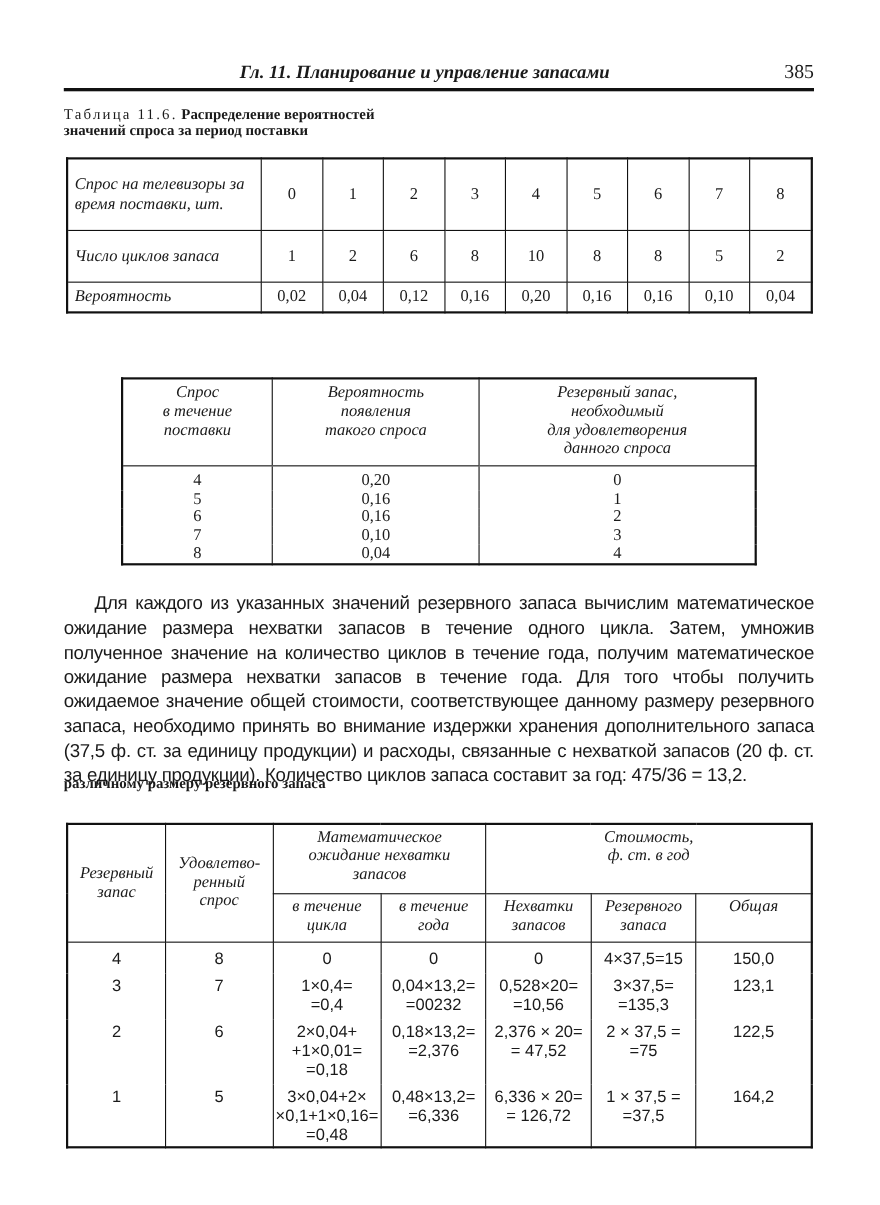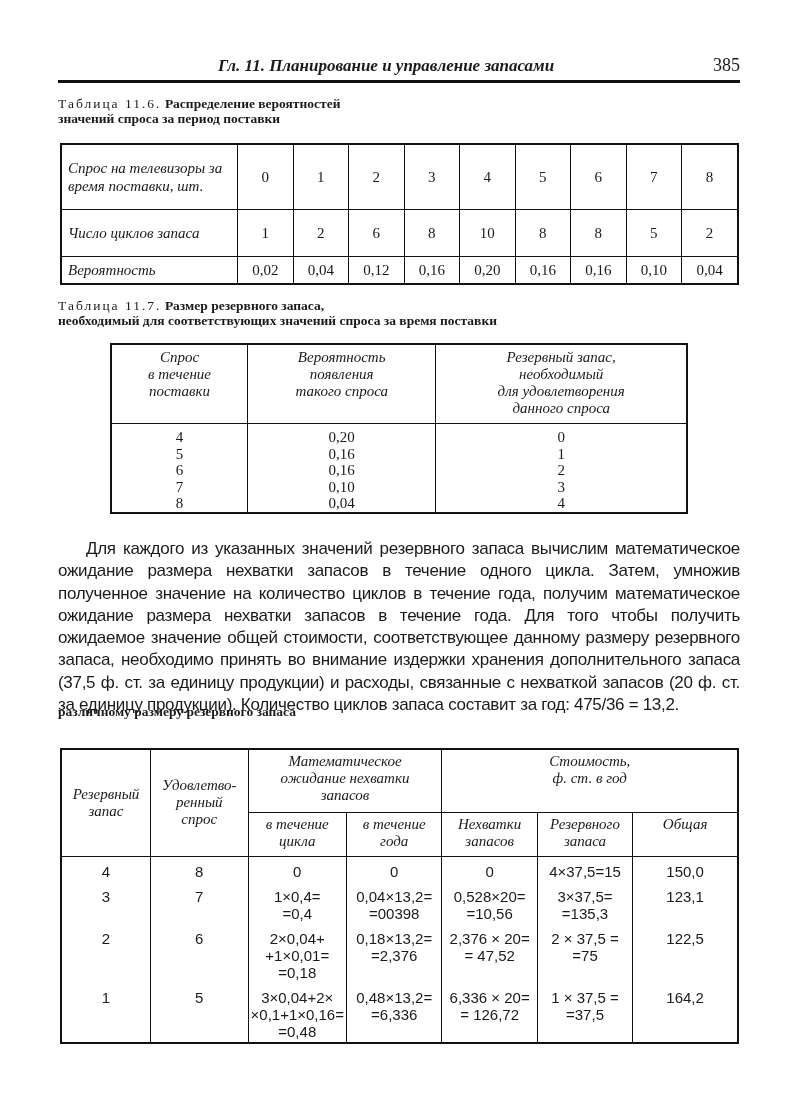--- a/index.html
+++ b/index.html
@@ -91,24 +91,20 @@
           <td>0,16</td>
           <td>0,20</td>
           <td>0,16</td>
           <td>0,16</td>
           <td>0,10</td>
           <td>0,04</td>
         </tr>
       </tbody>
   </table>
 
-  <div class="caption" style="position:absolute; top:250px; left:0; width:682px;">
-    <div><span class="lead">Таблица 11.7.</span> <span>Размер резервного запаса,</span></div>
-    <div>необходимый для соответствующих значений спроса за время поставки</div>
-  </div>
   <table id="t117">
     <thead>
         <tr id="t117-head">
           <th class="cell-lines" style="border-left: none;">
             <span>Спрос</span>
             <span>в течение</span>
             <span>поставки</span>
           </th>
           <th class="cell-lines">
             <span>Вероятность</span>
@@ -230,21 +226,21 @@
         </tr>
         <tr>
           <td>3</td>
           <td>7</td>
           <td class="cell-lines">
             <span>1×0,4=</span>
             <span>=0,4</span>
           </td>
           <td class="cell-lines">
             <span>0,04×13,2=</span>
-            <span>=00398</span>
+            <span>=00232</span>
           </td>
           <td class="cell-lines">
             <span>0,528×20=</span>
             <span>=10,56</span>
           </td>
           <td class="cell-lines">
             <span>3×37,5=</span>
             <span>=135,3</span>
           </td>
           <td>123,1</td>

